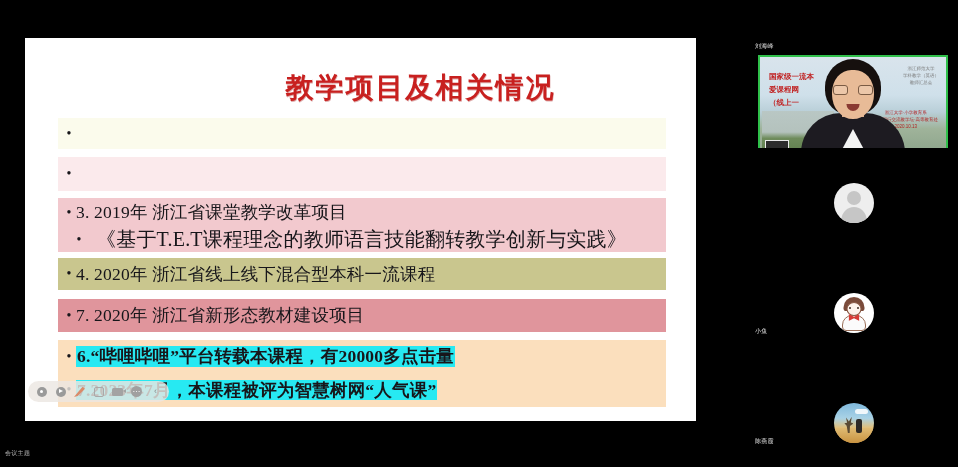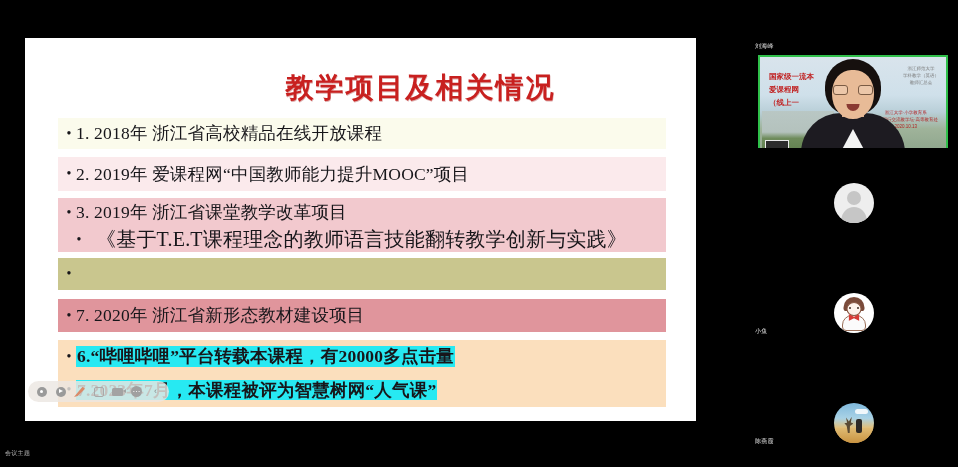--- a/index.html
+++ b/index.html
@@ -451,40 +451,39 @@
 <div id="app">
 
   <div id="slide-area">
 
     <div class="slide-title">教学项目及相关情况</div>
 
     <div class="bullets">
 
       <div class="band b1">
         <span class="dot">•</span>
-        <span class="txt">1. 2018年  浙江省高校精品在线开放课程</span>
       </div>
 
       <div class="band b2">
         <span class="dot">•</span>
-        <span class="txt">2. 2019年  爱课程网“中国教师能力提升MOOC”项目</span>
       </div>
 
       <div class="band b3">
         <span class="dot">•</span>
         <span class="txt">3. 2019年  浙江省课堂教学改革项目</span>
       </div>
 
       <div class="band b3s">
         <span class="dot">•</span>
         <span class="txt">《基于T.E.T课程理念的教师语言技能翻转教学创新与实践》</span>
       </div>
 
       <div class="band b4">
         <span class="dot">•</span>
+        <span class="txt">4. 2020年  浙江省线上线下混合型本科一流课程</span>
       </div>
 
       <div class="band b5">
         <span class="dot">•</span>
         <span class="txt">7. 2020年  浙江省新形态教材建设项目</span>
       </div>
 
       <div class="band b6 cyan">
         <span class="dot">•</span>
         <span class="txt">6.“哔哩哔哩”平台转载本课程，有20000多点击量</span>

